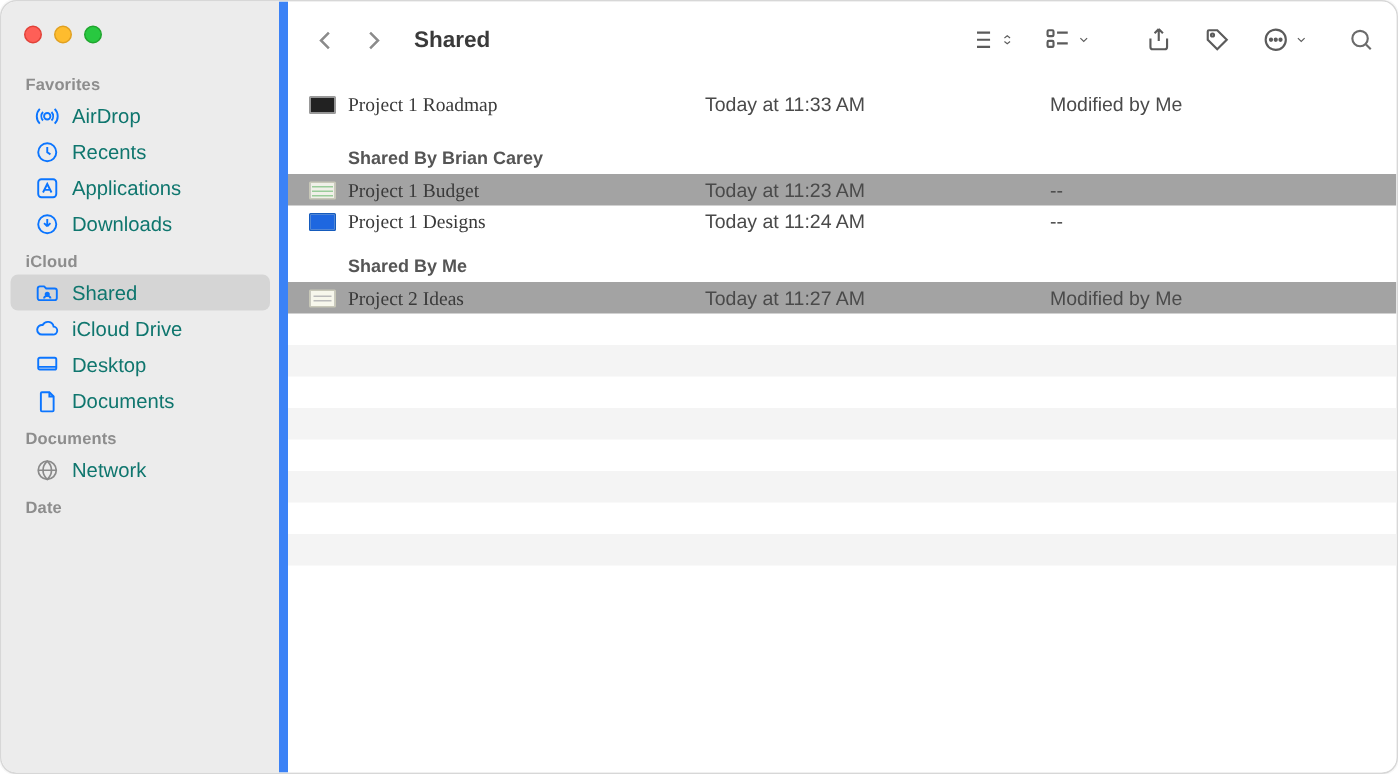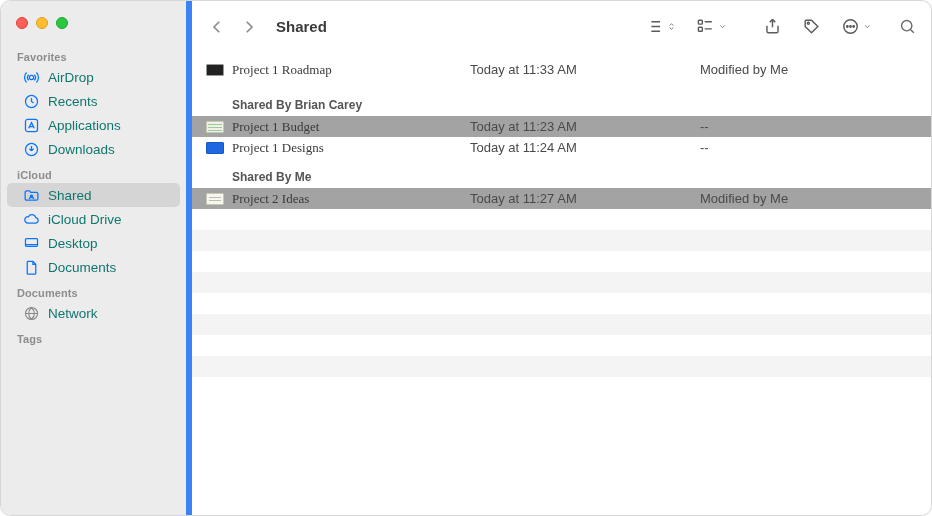--- a/index.html
+++ b/index.html
@@ -181,21 +181,21 @@
             <svg viewBox="0 0 24 24" fill="none" stroke="currentColor" stroke-width="1.6">
               <circle cx="12" cy="12" r="8.5"></circle>
               <path d="M3.5 12h17M12 3.5c2.6 2.4 4 5.3 4 8.5s-1.4 6.1-4 8.5c-2.6-2.4-4-5.3-4-8.5s1.4-6.1 4-8.5z"></path>
             </svg>
           </span>
         <span>Network</span>
       </div>
     </div>
 
     <div class="side-section">
-      <div class="side-heading">Tags</div>
+      <div class="side-heading">Date</div>
     </div>
   </div>
 
   <div class="main">
     <div class="toolbar">
       <div class="nav-btn">
           <svg viewBox="0 0 24 24" width="18" height="18" fill="none" stroke="currentColor" stroke-width="2.2">
             <path d="M15 5l-7 7 7 7"></path>
           </svg>
         </div>

